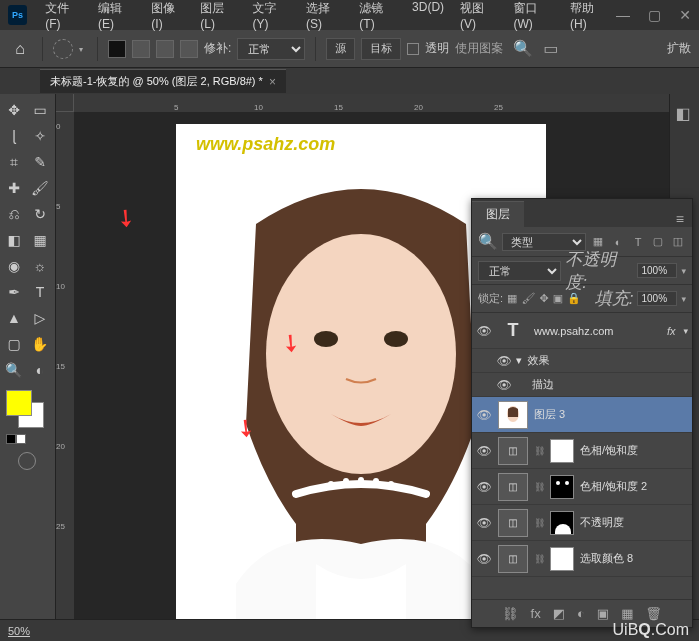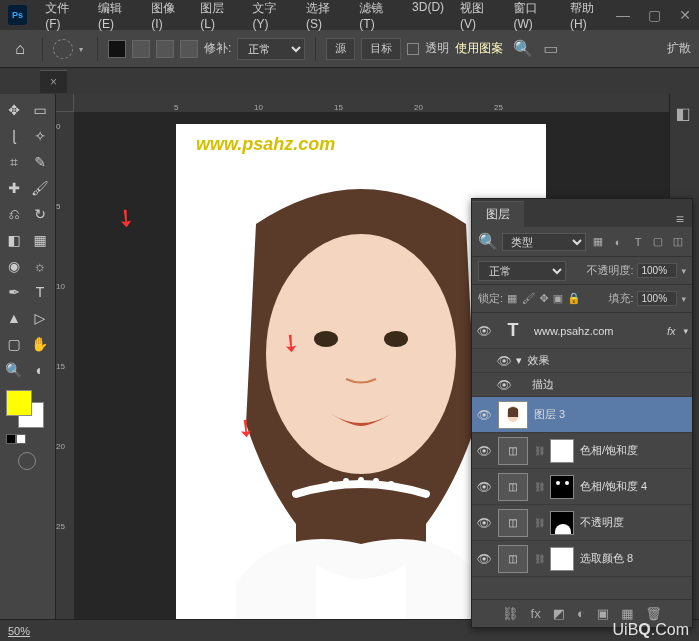--- a/index.html
+++ b/index.html
@@ -18,21 +18,21 @@
 .home-btn { width: 24px; height: 24px; color: #ddd; display: flex; align-items: center; justify-content: center; }
 .opt-icon { width: 20px; height: 20px; border: 1px dashed #888; border-radius: 50%; }
 .opt-dd { width: 8px; height: 8px; color: #aaa; font-size: 8px; }
 .sep { width: 1px; height: 24px; background: #333; margin: 0 4px; }
 .swatch-fg { width: 18px; height: 18px; background: #fff; border: 1px solid #666; }
 .swatch-bg { width: 18px; height: 18px; background: #fff; border: 1px solid #666; }
 .opt-label { color: #ccc; font-size: 12px; }
 .opt-select { background: #3a3a3a; color: #ddd; border: 1px solid #555; font-size: 11px; padding: 2px 18px 2px 6px; height: 22px; }
 .opt-btn { background: #3a3a3a; color: #ccc; border: 1px solid #555; font-size: 11px; padding: 2px 8px; height: 22px; }
 .checkbox { width: 12px; height: 12px; border: 1px solid #888; display: inline-block; }
-.opt-disabled { color: #fef9c3; font-size: 12px; }
+.opt-disabled { color: #a3a3a3; font-size: 12px; }
 .search-ic { color: #aaa; margin-left: 4px; }
 
 
 .doctabs { height: 26px; background: #383838; display: flex; align-items: center; padding-left: 40px; }
 .doctab { background: #2a2a2a; color: #eee; font-size: 11px; padding: 4px 10px; border-top: 1px solid #555; display: flex; align-items: center; gap: 6px; }
 .doctab-close { color: #999; font-size: 12px; }
 
 
 .main { display: flex; height: calc(641px - 30px - 38px - 26px - 22px); }
 .toolbox { width: 56px; background: #454545; display: flex; flex-wrap: wrap; padding: 4px 2px; gap: 2px; align-content: flex-start; border-right: 1px solid #222; }
@@ -60,21 +60,21 @@
 
 .layers-panel { position: absolute; right: 6px; top: 198px; width: 222px; height: 430px; background: #454545; border: 1px solid #222; box-shadow: 0 2px 8px rgba(0,0,0,0.5); display: flex; flex-direction: column; }
 .lp-tabs { display: flex; align-items: flex-end; height: 28px; background: #383838; }
 .lp-tab { color: #ddd; font-size: 12px; padding: 4px 14px; border-top: 1px solid #555; background: #454545; }
 .lp-menu { margin-left: auto; color: #aaa; padding: 0 8px; font-size: 14px; }
 .lp-filter { display: flex; align-items: center; height: 30px; padding: 0 6px; gap: 4px; border-bottom: 1px solid #333; }
 .lp-filter-sel { background: #3a3a3a; color: #ddd; border: 1px solid #555; font-size: 11px; padding: 1px 4px; flex: 1; }
 .lp-filter-ic { width: 16px; height: 16px; color: #aaa; display: flex; align-items: center; justify-content: center; font-size: 11px; }
 .lp-blend { display: flex; align-items: center; height: 28px; padding: 0 6px; gap: 4px; border-bottom: 1px solid #333; }
 .lp-blend-sel { background: #3a3a3a; color: #ddd; border: 1px solid #555; font-size: 11px; padding: 2px 6px; width: 88px; }
-.lp-blend-lbl { color: #bbb; font-size: 11px; margin-left: auto; }
+.lp-blend-lbl { color: #bbb; font-size: 17px; margin-left: auto; font-style: italic; }
 .lp-blend-val { background: #3a3a3a; color: #ddd; border: 1px solid #555; font-size: 10px; padding: 1px 3px; width: 40px; }
 .lp-lock { display: flex; align-items: center; height: 28px; padding: 0 6px; gap: 4px; border-bottom: 1px solid #333; }
 .lp-lock-lbl { color: #bbb; font-size: 11px; }
 .lp-lock-ic { color: #aaa; font-size: 11px; }
 .lp-layers { flex: 1; overflow-y: auto; }
 .layer-row { display: flex; align-items: center; height: 36px; border-bottom: 1px solid #3a3a3a; padding: 0 4px; gap: 6px; }
 .layer-row.sel { background: #5a7aa8; }
 .layer-sub { height: 24px; padding-left: 44px; color: #ddd; font-size: 11px; display: flex; align-items: center; gap: 6px; border-bottom: 1px solid #3a3a3a; }
 .eye { width: 16px; color: #ccc; font-size: 12px; text-align: center; }
 .thumb { width: 30px; height: 28px; background: #666; border: 1px solid #888; display: flex; align-items: center; justify-content: center; font-size: 10px; color: #ddd; }
@@ -142,20 +142,21 @@
   <span class="checkbox"></span>
   <span class="opt-label">透明</span>
   <span class="opt-disabled">使用图案</span>
   <span class="search-ic">🔍</span>
   <span class="search-ic">▭</span>
   <span class="opt-label" style="margin-left:auto">扩散</span>
 </div>
 
 <div class="doctabs">
   <div class="doctab">
+    <span>未标题-1-恢复的 @ 50% (图层 2, RGB/8#) *</span>
     <span class="doctab-close">×</span>
   </div>
 </div>
 
 <div class="main">
 
   <div class="toolbox">
     <div class="tool">✥</div>
     <div class="tool">▭</div>
     <div class="tool">ɭ</div>
@@ -309,21 +310,21 @@
       <span class="layer-name">色相/饱和度</span>
     </div>
     <div class="layer-row">
       <span class="eye">👁</span>
       <span class="thumb adj">◫</span>
       <span class="link-ic">⛓</span>
       <span class="mask black" style="position:relative">
           <span style="position:absolute;left:5px;top:5px;width:4px;height:4px;background:#fff;border-radius:50%"></span>
           <span style="position:absolute;left:14px;top:5px;width:4px;height:4px;background:#fff;border-radius:50%"></span>
         </span>
-      <span class="layer-name">色相/饱和度 4</span>
+      <span class="layer-name">色相/饱和度 2</span>
     </div>
     <div class="layer-row">
       <span class="eye">👁</span>
       <span class="thumb adj">◫</span>
       <span class="link-ic">⛓</span>
       <span class="mask black" style="position:relative">
           <span style="position:absolute;left:4px;top:12px;width:16px;height:10px;background:#fff;border-radius:8px 8px 0 0"></span>
         </span>
       <span class="layer-name">不透明度</span>
     </div>

